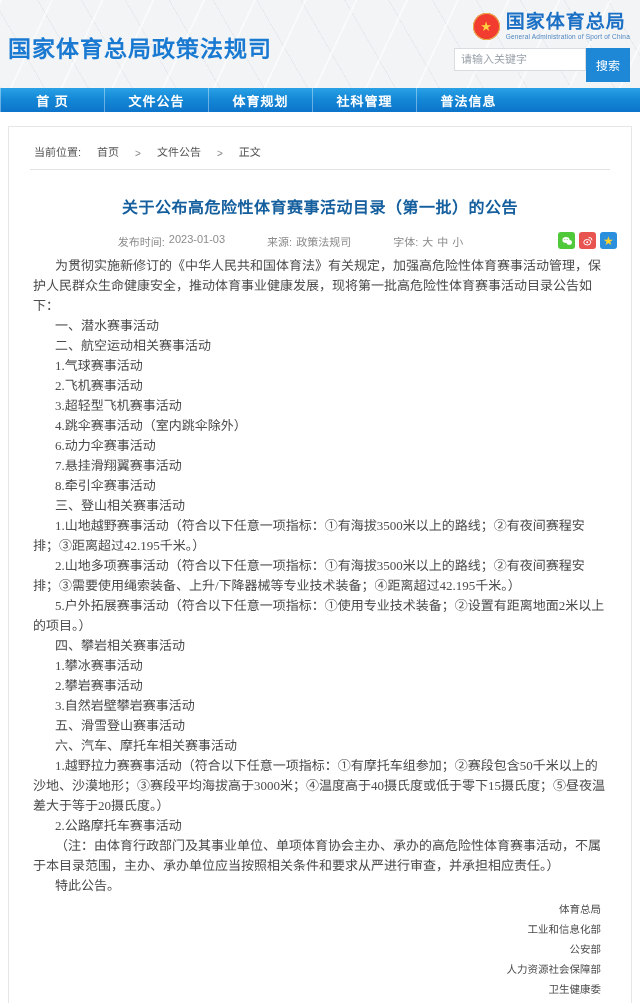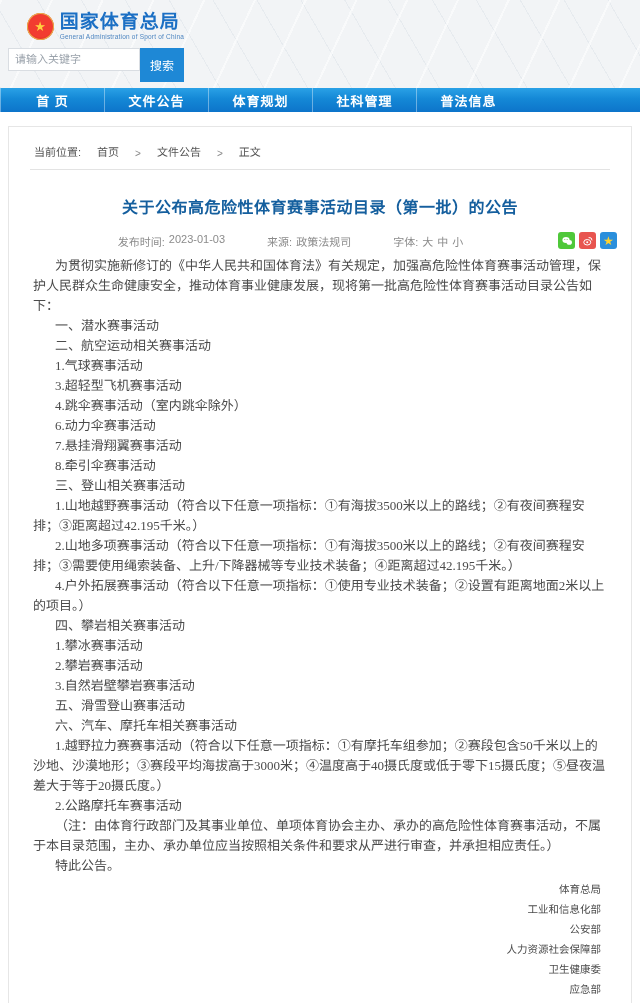--- a/index.html
+++ b/index.html
@@ -98,20 +98,21 @@
   .signature-block {
     padding:4px 30px 0 24px; text-align:right;
     font-family:"Liberation Serif","DejaVu Serif",serif;
     color:#4b4b4b; font-size:10.5px; line-height:20px;
   }
 </style>
 </head>
 <body>
 
 <header class="site-header">
+  <div class="site-title">国家体育总局政策法规司</div>
 
   <div class="header-right">
     <div class="org-row">
       <span class="emblem">★</span>
       <span class="org-names">
         <span class="org-cn">国家体育总局</span>
         <span class="org-en">General Administration of Sport of China</span>
       </span>
     </div>
     <div class="search-row">
@@ -187,39 +188,40 @@
   <div class="article-body">
 
       <p>为贯彻实施新修订的《中华人民共和国体育法》有关规定，加强高危险性体育赛事活动管理，保护人民群众生命健康安全，推动体育事业健康发展，现将第一批高危险性体育赛事活动目录公告如下：</p>
 
       <p>一、潜水赛事活动</p>
 
       <p>二、航空运动相关赛事活动</p>
 
       <p>1.气球赛事活动</p>
 
+      <p>2.飞机赛事活动</p>
 
       <p>3.超轻型飞机赛事活动</p>
 
       <p>4.跳伞赛事活动（室内跳伞除外）</p>
 
 
       <p>6.动力伞赛事活动</p>
 
       <p>7.悬挂滑翔翼赛事活动</p>
 
       <p>8.牵引伞赛事活动</p>
 
       <p>三、登山相关赛事活动</p>
 
       <p>1.山地越野赛事活动（符合以下任意一项指标：①有海拔3500米以上的路线；②有夜间赛程安排；③距离超过42.195千米。）</p>
 
       <p>2.山地多项赛事活动（符合以下任意一项指标：①有海拔3500米以上的路线；②有夜间赛程安排；③需要使用绳索装备、上升/下降器械等专业技术装备；④距离超过42.195千米。）</p>
 
-      <p>4.户外拓展赛事活动（符合以下任意一项指标：①使用专业技术装备；②设置有距离地面2米以上的项目。）</p>
+      <p>5.户外拓展赛事活动（符合以下任意一项指标：①使用专业技术装备；②设置有距离地面2米以上的项目。）</p>
 
       <p>四、攀岩相关赛事活动</p>
 
       <p>1.攀冰赛事活动</p>
 
       <p>2.攀岩赛事活动</p>
 
       <p>3.自然岩壁攀岩赛事活动</p>
 
       <p>五、滑雪登山赛事活动</p>

